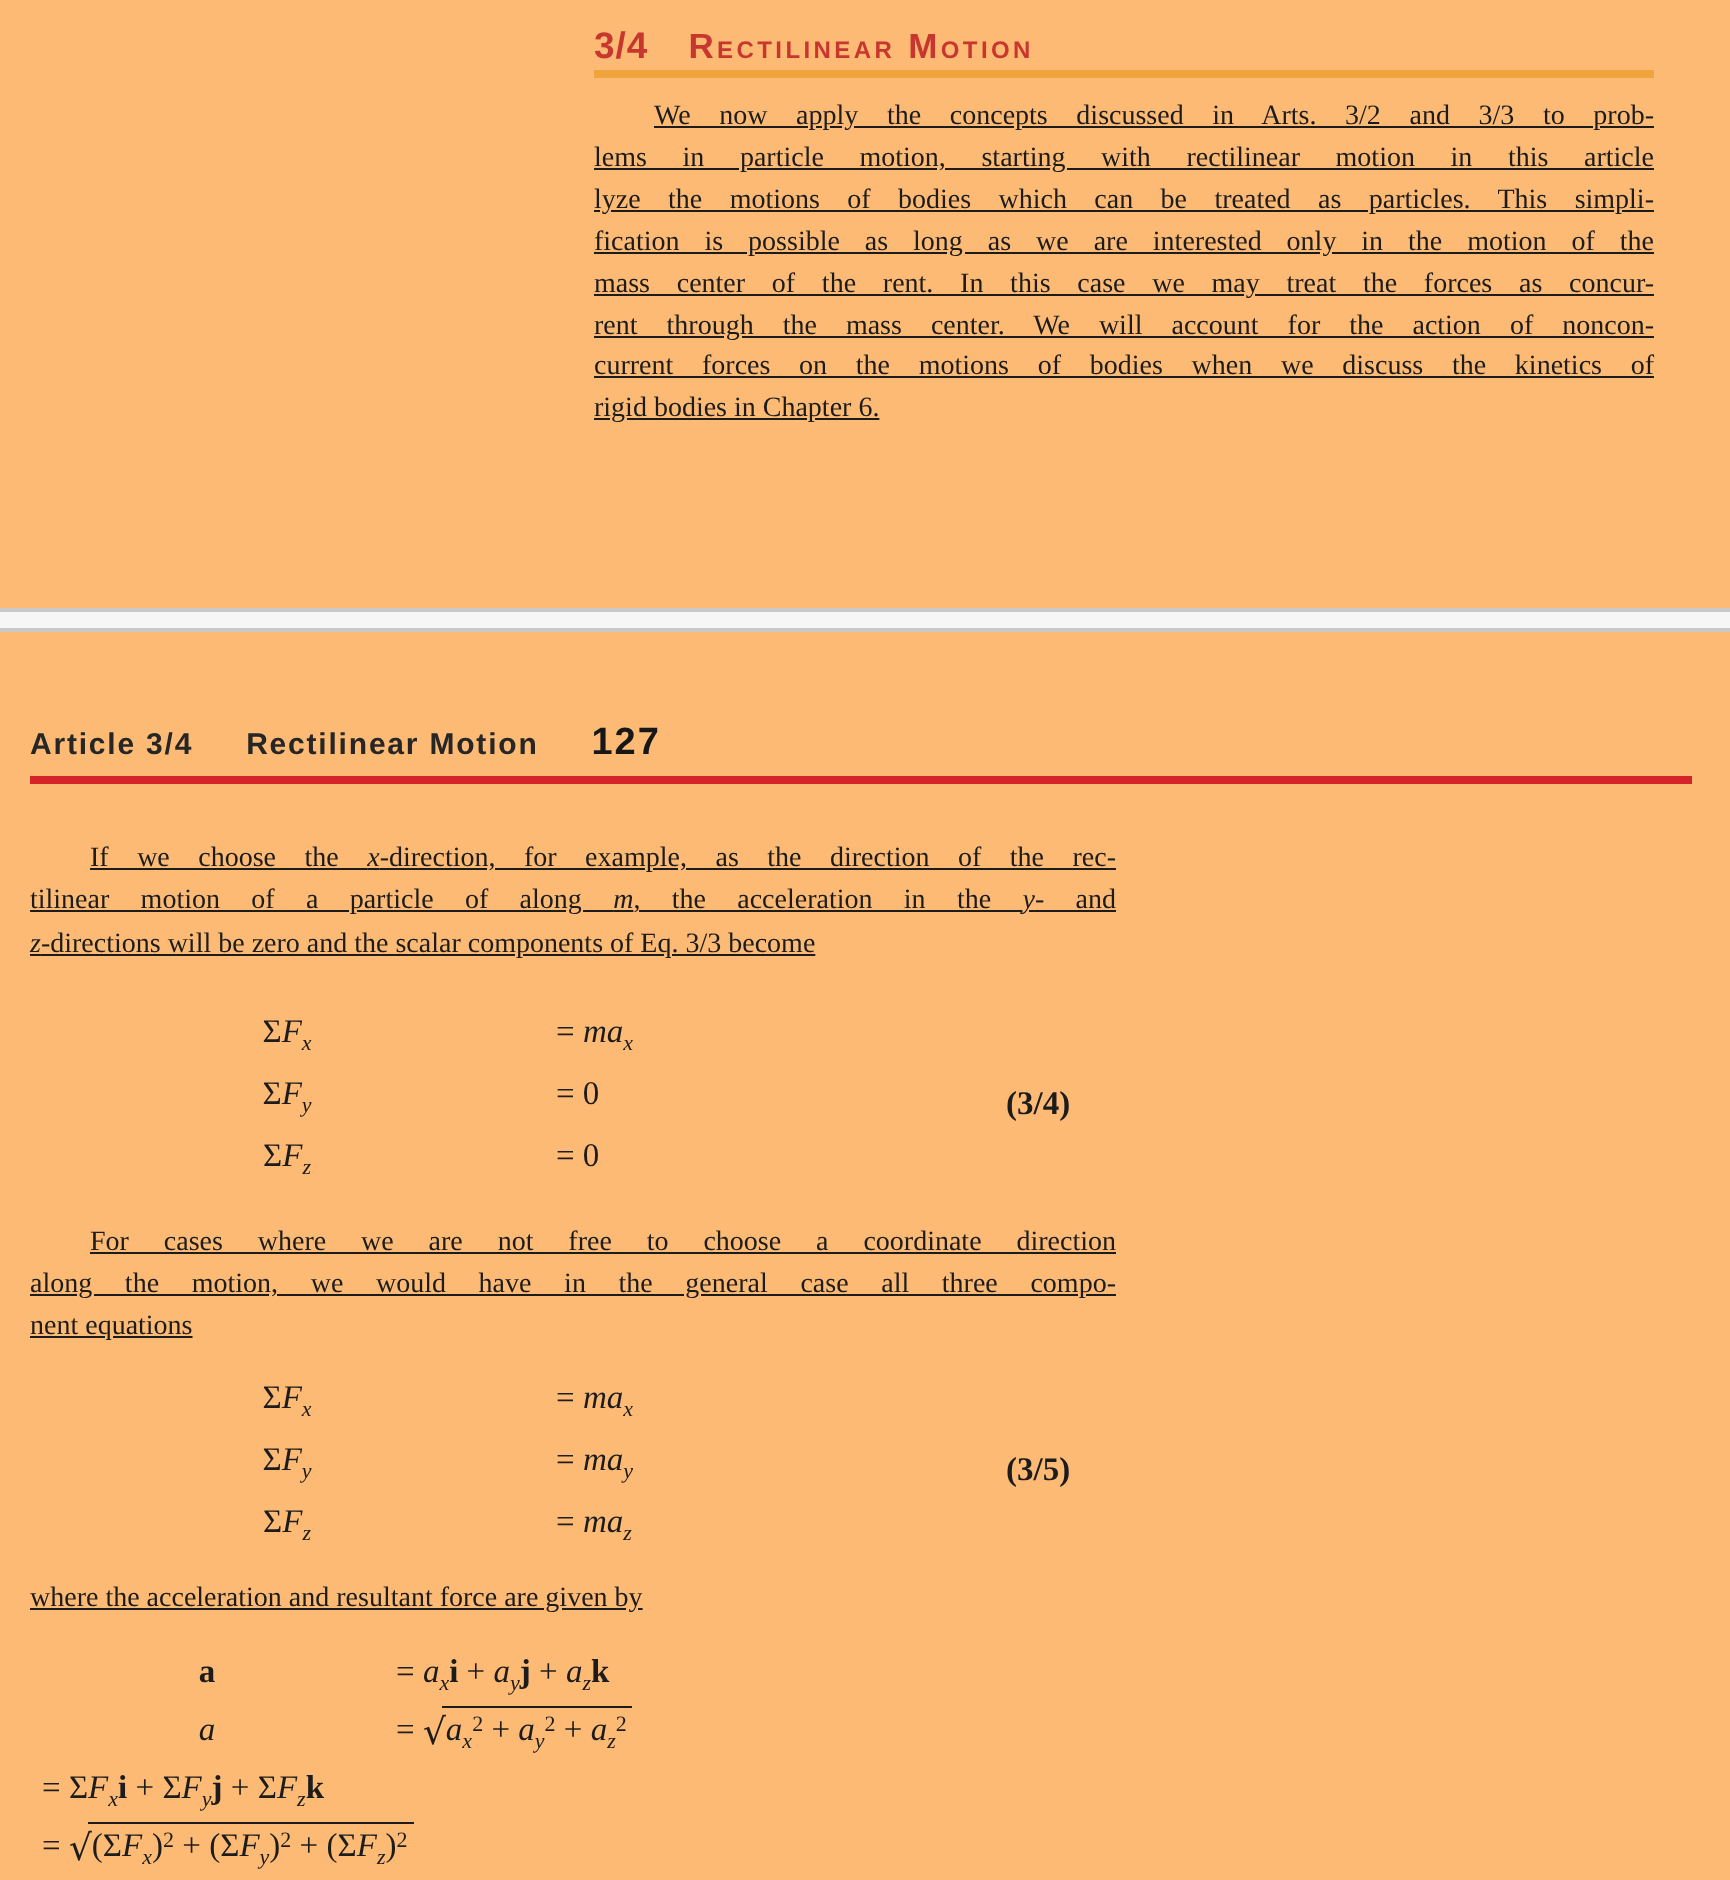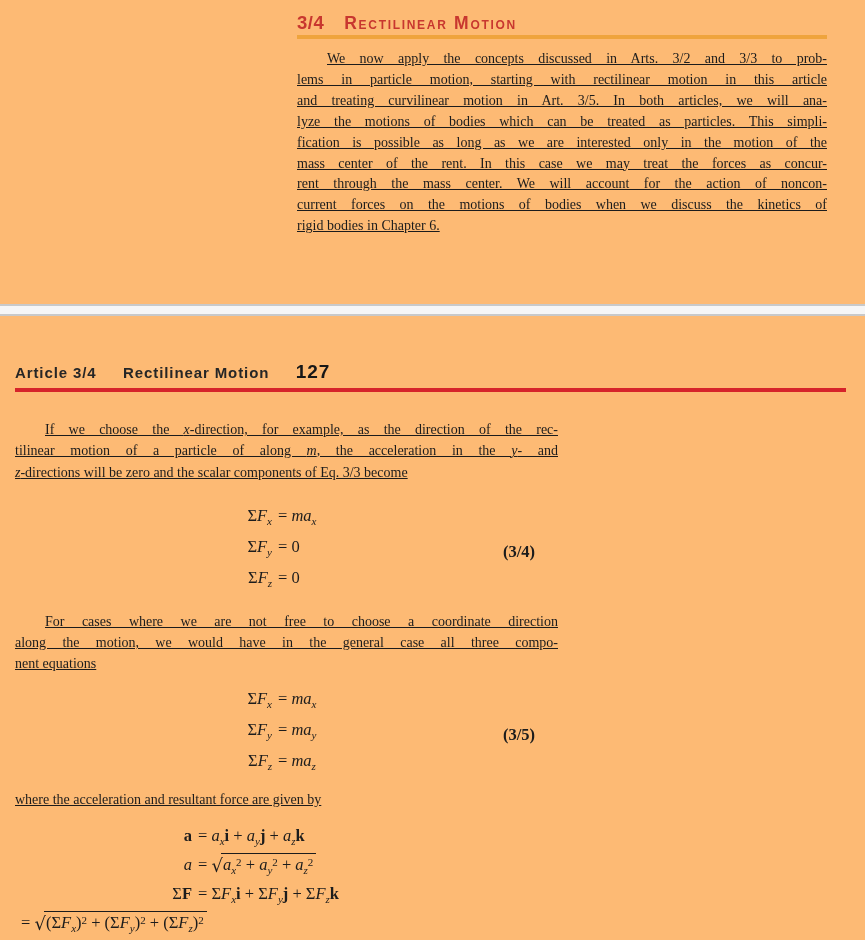--- a/index.html
+++ b/index.html
@@ -47,21 +47,21 @@
   .rh-title { margin-left:22px; }
   .rh-page { font-size:19px; margin-left:22px; letter-spacing:1px; color:#171717; }
   .redrule { position:absolute; left:15px; top:388px; width:831px; height:4px; background:#d6232a; }
 
   .p2-col { position:absolute; left:15px; top:419px; width:543px; }
   .p2-col .para { line-height:21.3px; }
 
   .eq-block { position:relative; font-size:16.5px; }
   .eq-row { display:flex; align-items:baseline; height:31px; line-height:normal; }
   .eq-vec .eq-row { height:29px; }
-  .eq-lhs { text-align:right; flex:0 0 auto; }
+  .eq-lhs { text-align:center; flex:0 0 auto; }
   .eq-std .eq-lhs { width:257px; }
   .eq-vec .eq-lhs { width:177px; }
   .eq-rhs { margin-left:6px; }
   .eq-label {
     position:absolute; left:488px; top:50%; transform:translateY(-50%);
     font-weight:bold; font-size:16.5px;
   }
   .eq-34 { margin-top:23px; }
   .eq-35 { margin-top:14px; }
   .eq-vec { margin-top:16px; }
@@ -78,21 +78,20 @@
 
   <section class="p1-col">
     <div class="p1-heading">
       <span class="p1-num">3/4</span>
       <span class="p1-title">Rectilinear Motion</span>
     </div>
     <div class="p1-rule"></div>
     <div class="para">
         <div class="tline tindent"><span>We now apply the concepts discussed in Arts. 3/2 and 3/3 to prob-</span></div>
         <div class="tline"><span>lems in particle motion, starting with rectilinear motion in this article</span></div>
-        <div class="tline"><span>and treating curvilinear motion in Art. 3/5. In both articles, we will ana-</span></div>
         <div class="tline"><span>lyze the motions of bodies which can be treated as particles. This simpli-</span></div>
         <div class="tline"><span>fication is possible as long as we are interested only in the motion of the</span></div>
         <div class="tline"><span>mass center of the rent. In this case we may treat the forces as concur-</span></div>
         <div class="tline"><span>rent through the mass center. We will account for the action of noncon-</span></div>
         <div class="tline"><span>current forces on the motions of bodies when we discuss the kinetics of</span></div>
         <div class="tline tlast"><span>rigid bodies in Chapter 6.</span></div>
       </div>
   </section>
 
   <div class="separator"></div>
@@ -161,21 +160,20 @@
       <div>
           <div class="eq-row">
             <span class="eq-lhs"><span class="sg-b">a</span></span>
             <span class="eq-rhs"><span>= </span><span class="sg-i">a</span><span class="sg-sub">x</span><span class="sg-b">i</span><span> + </span><span class="sg-i">a</span><span class="sg-sub">y</span><span class="sg-b">j</span><span> + </span><span class="sg-i">a</span><span class="sg-sub">z</span><span class="sg-b">k</span></span>
           </div>
           <div class="eq-row">
             <span class="eq-lhs"><span class="sg-i">a</span></span>
             <span class="eq-rhs"><span>= </span><span class="radical">√</span><span class="radicand"><span class="sg-i">a</span><span class="sg-sub">x</span><span class="sg-sup">2</span><span> + </span><span class="sg-i">a</span><span class="sg-sub">y</span><span class="sg-sup">2</span><span> + </span><span class="sg-i">a</span><span class="sg-sub">z</span><span class="sg-sup">2</span></span></span>
           </div>
           <div class="eq-row">
-            <span class="eq-lhs"><span>Σ</span><span class="sg-b">F</span></span>
             <span class="eq-rhs"><span>= </span><span>Σ</span><span class="sg-i">F</span><span class="sg-sub">x</span><span class="sg-b">i</span><span> + </span><span>Σ</span><span class="sg-i">F</span><span class="sg-sub">y</span><span class="sg-b">j</span><span> + </span><span>Σ</span><span class="sg-i">F</span><span class="sg-sub">z</span><span class="sg-b">k</span></span>
           </div>
           <div class="eq-row">
             <span class="eq-rhs"><span>= </span><span class="radical">√</span><span class="radicand"><span>(Σ</span><span class="sg-i">F</span><span class="sg-sub">x</span><span>)</span><span class="sg-sup">2</span><span> + </span><span>(Σ</span><span class="sg-i">F</span><span class="sg-sub">y</span><span>)</span><span class="sg-sup">2</span><span> + </span><span>(Σ</span><span class="sg-i">F</span><span class="sg-sub">z</span><span>)</span><span class="sg-sup">2</span></span></span>
           </div>
         </div>
     </div>
   </section>
 
 </div>

